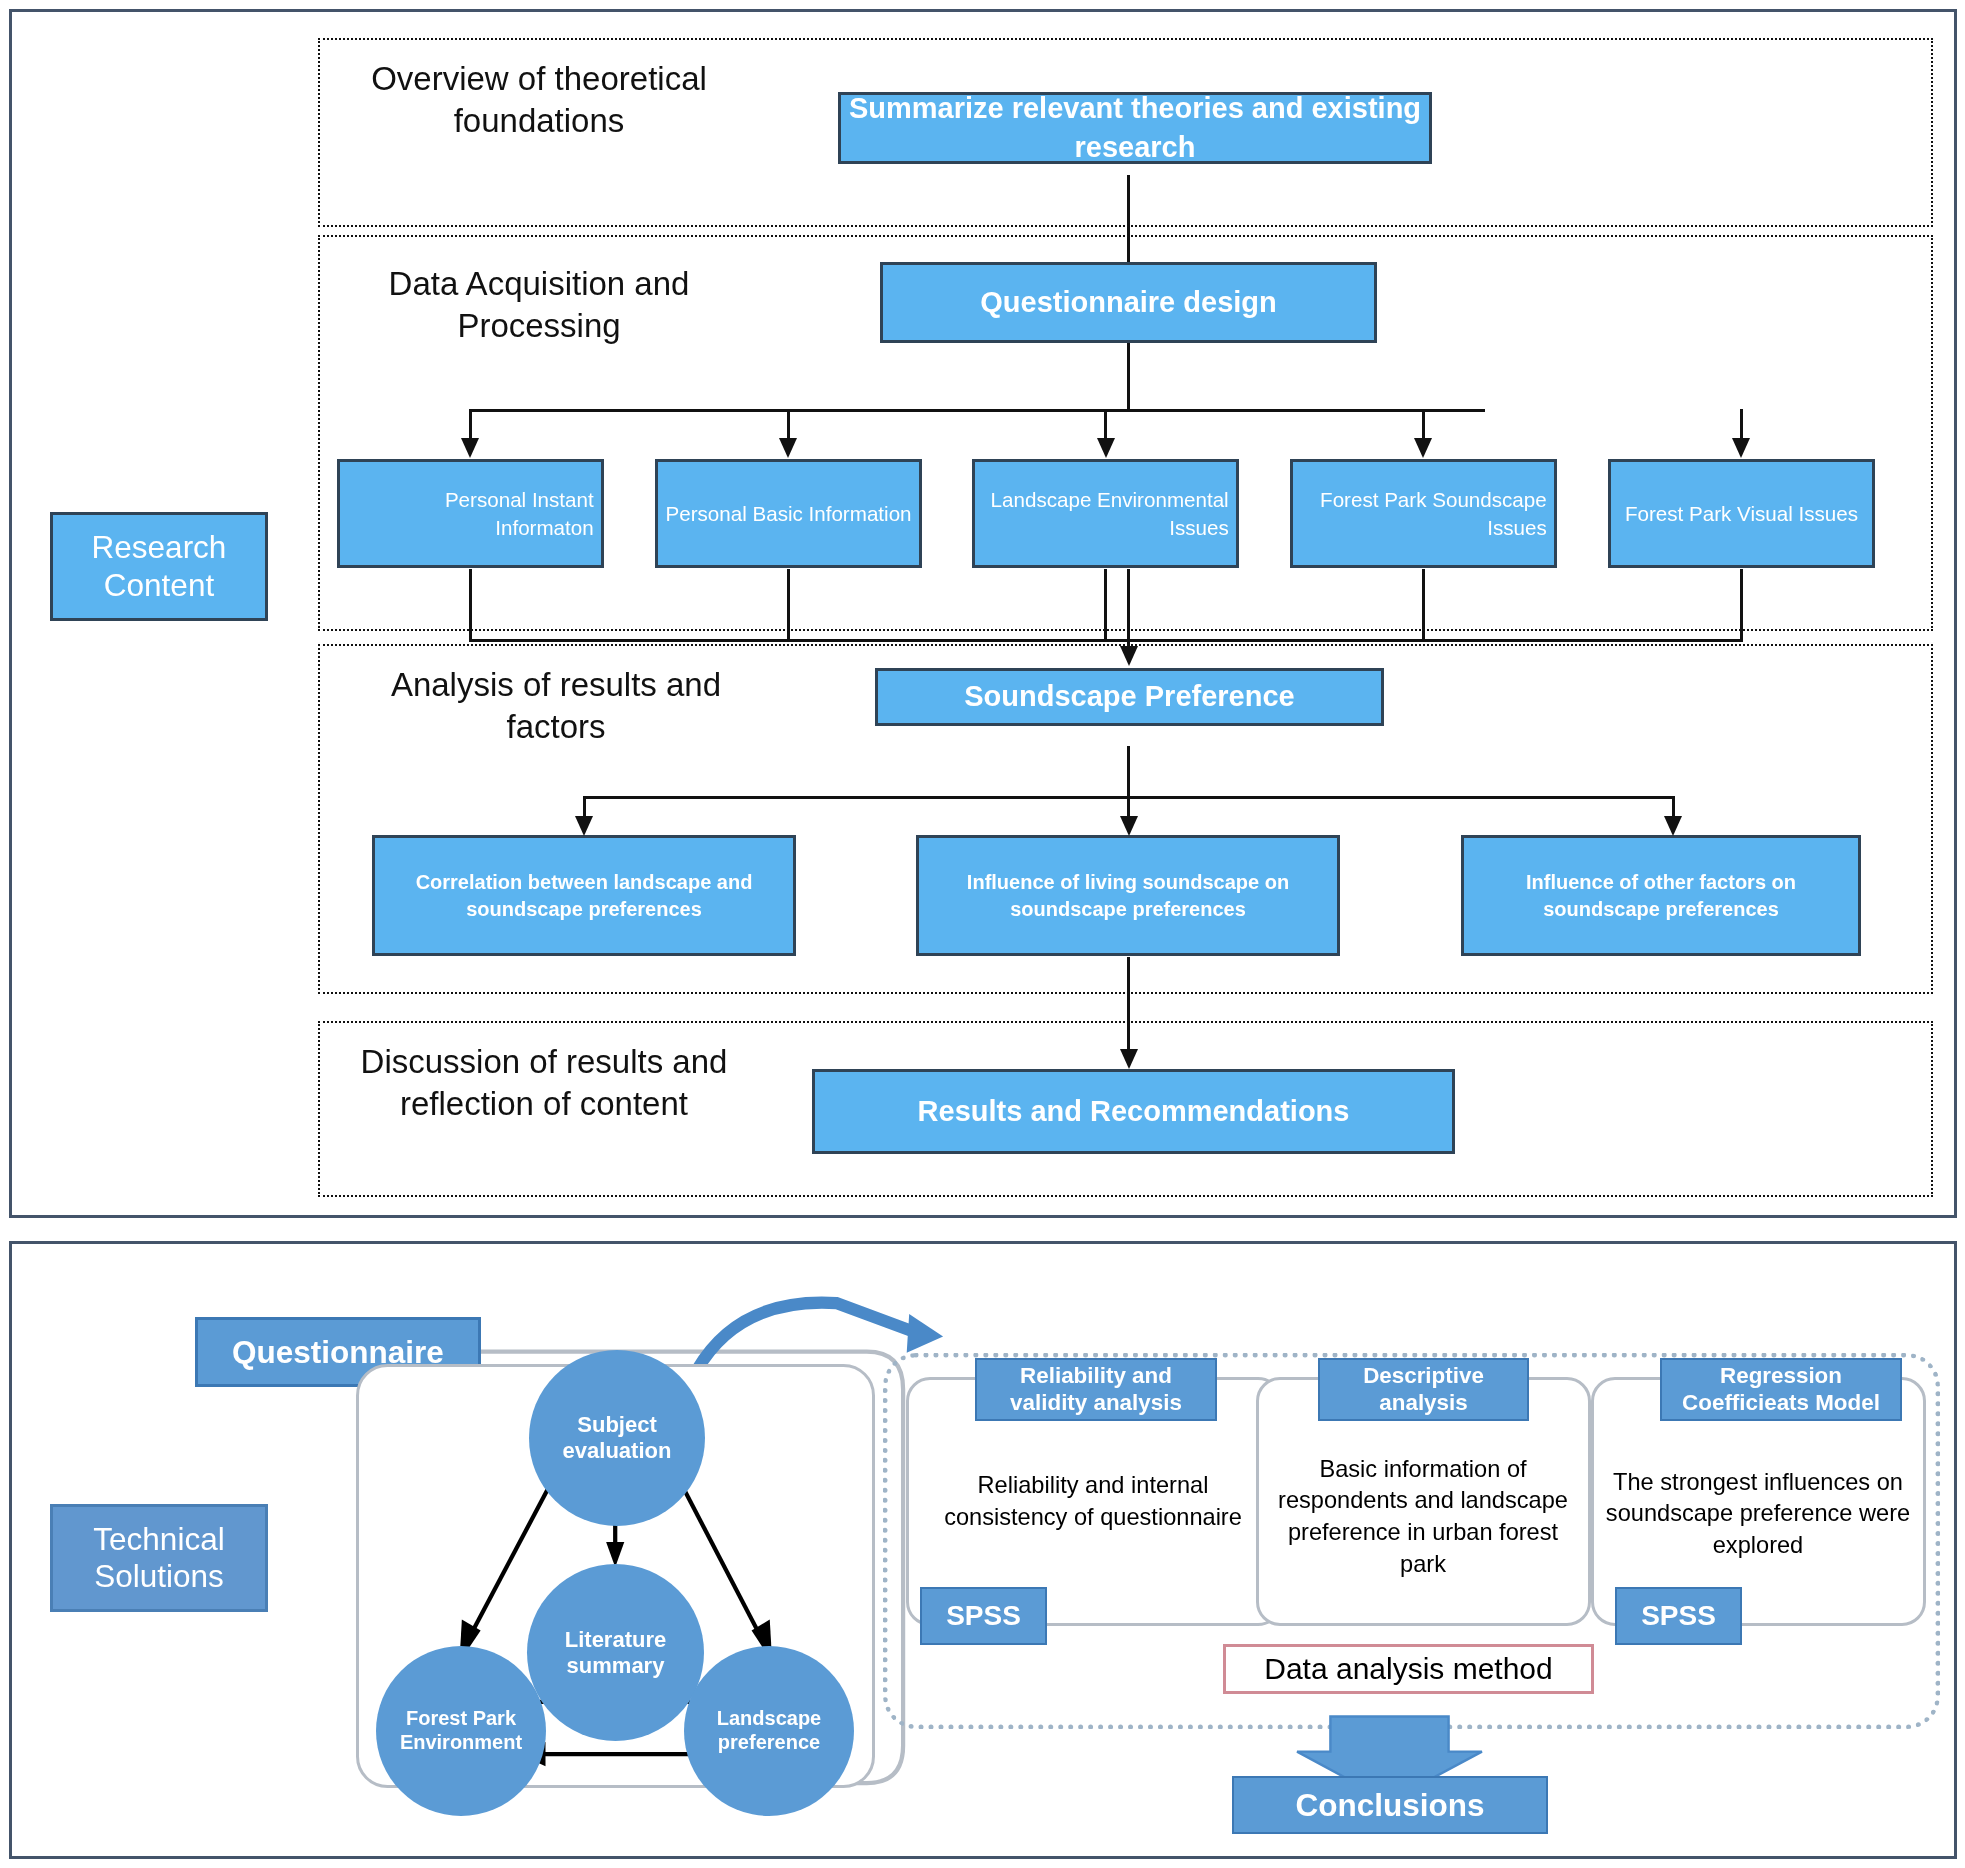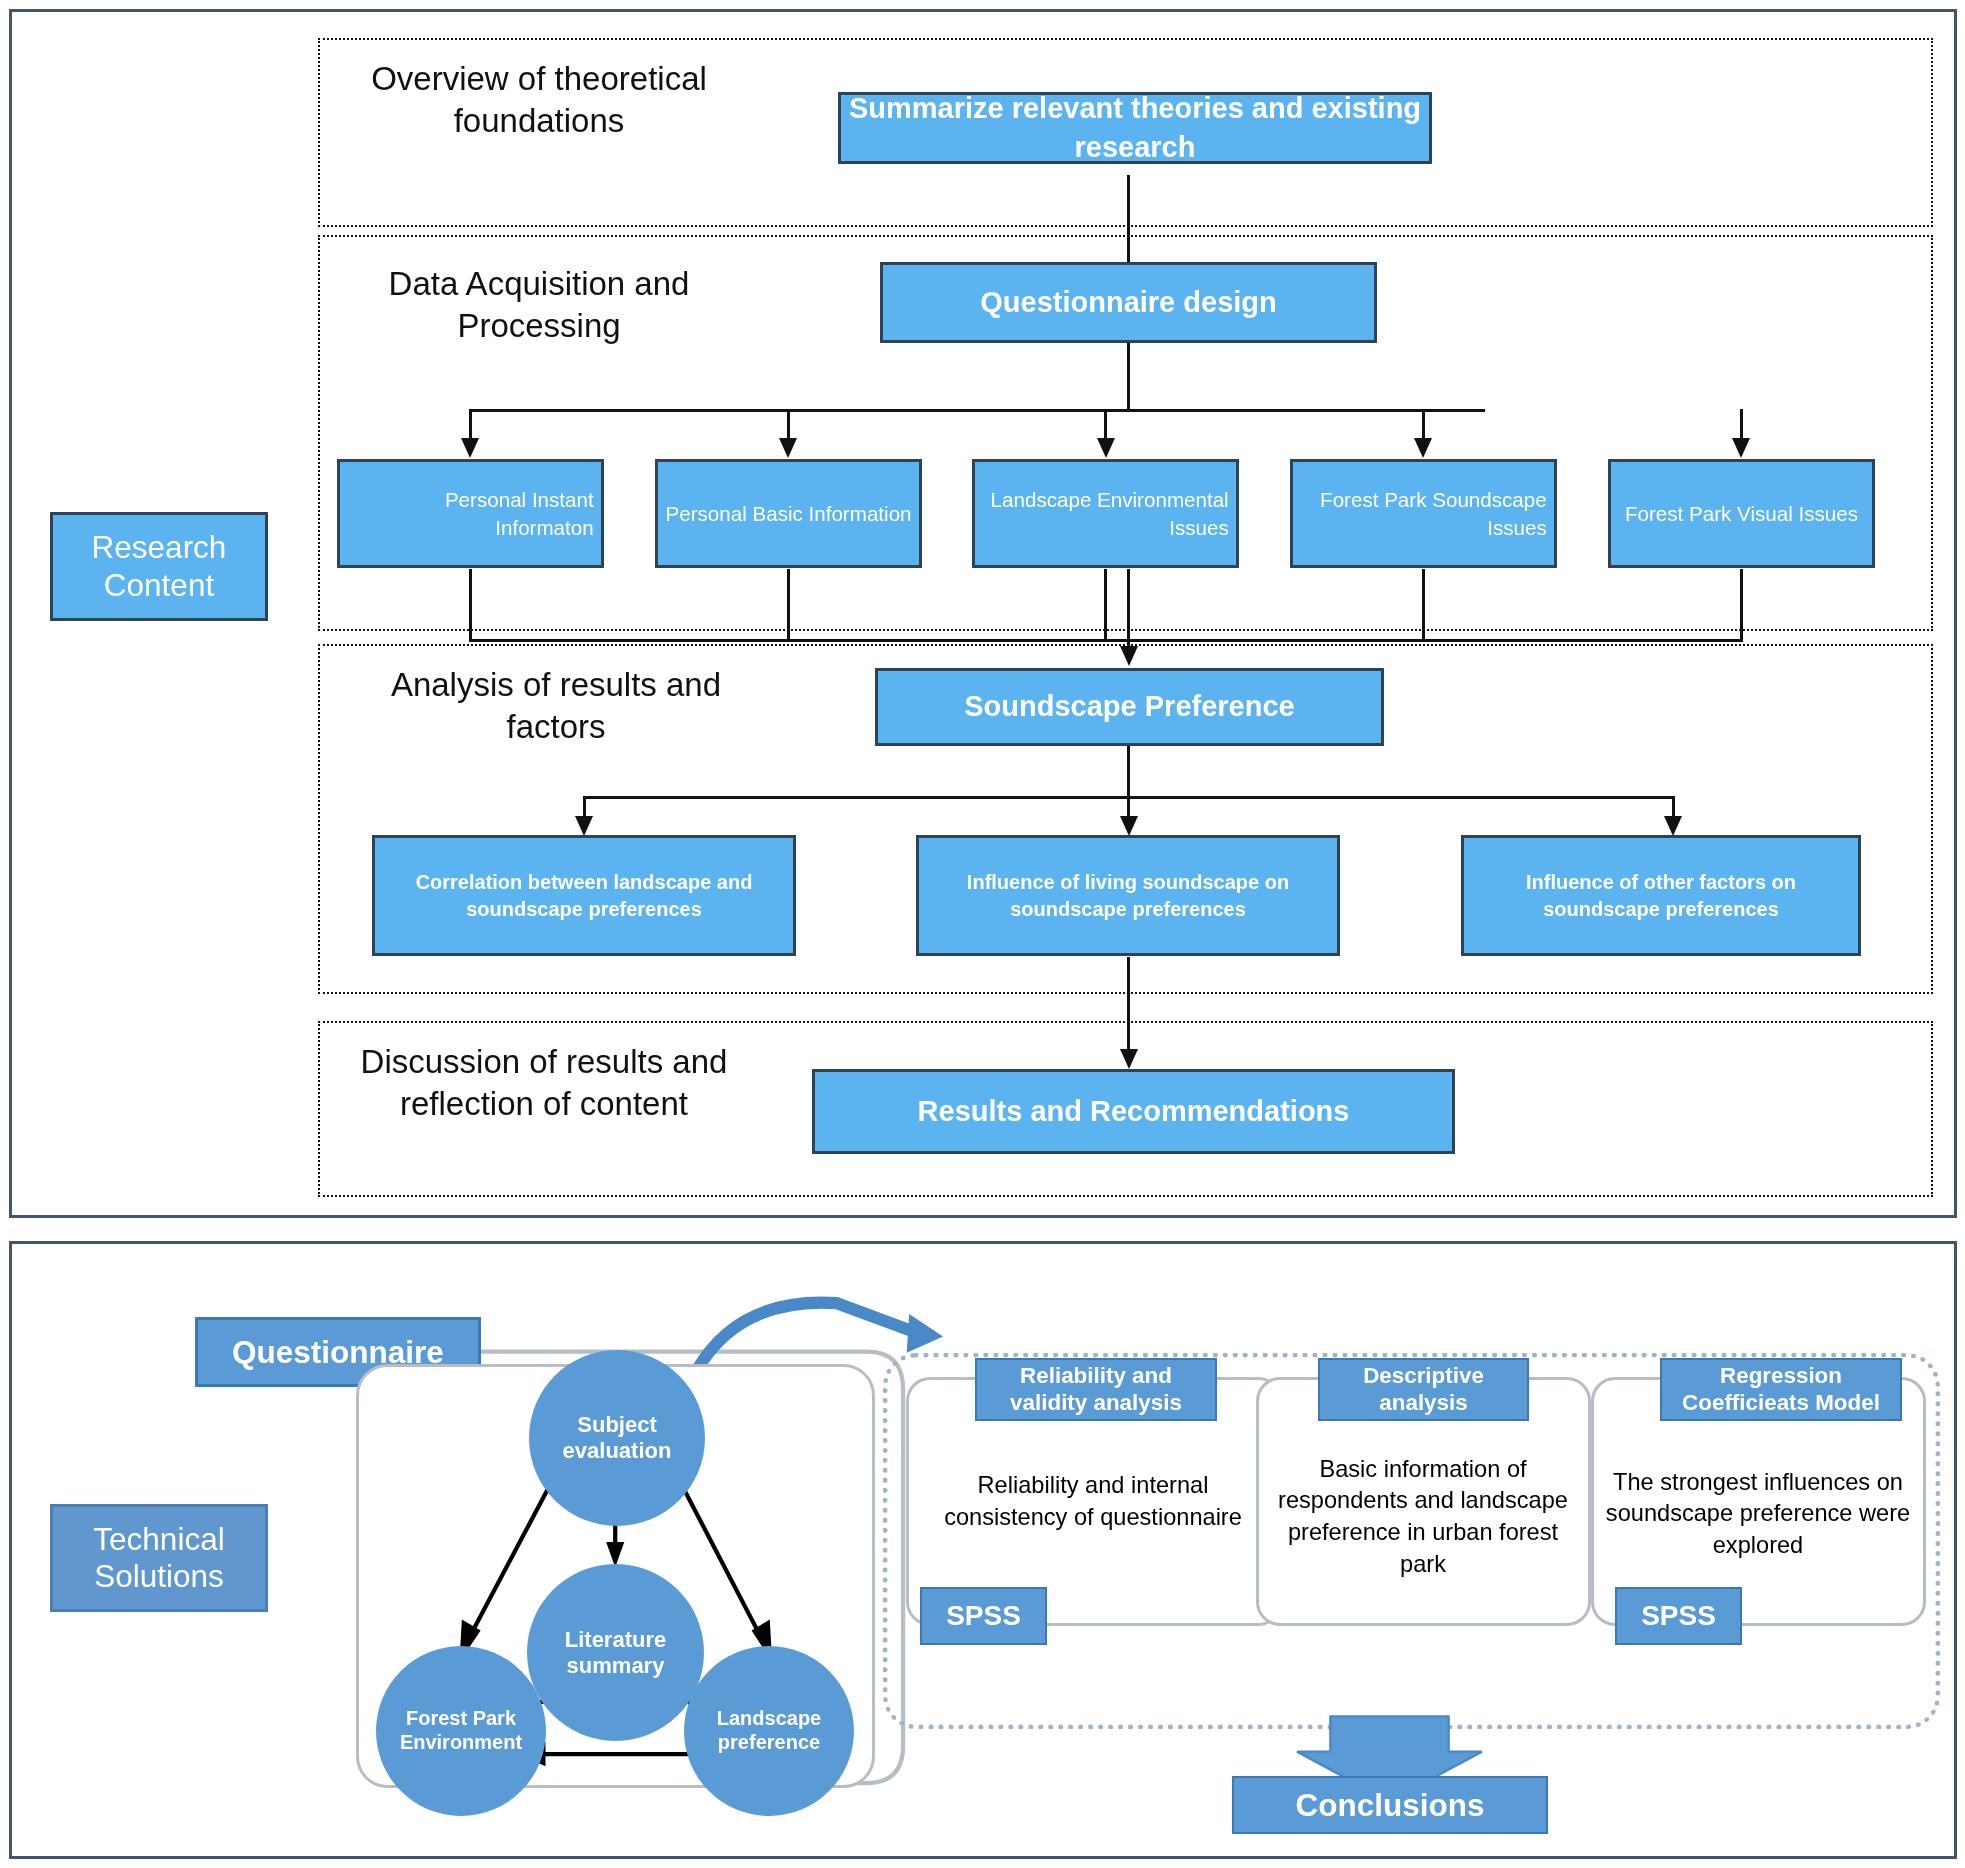--- a/index.html
+++ b/index.html
@@ -101,21 +101,21 @@
 
   <div class="flowbox fb-md" style="left:337px;top:459px;width:267px;height:109px;">Personal Instant Informaton</div>
   <div class="flowbox fb-md" style="left:655px;top:459px;width:267px;height:109px;">Personal Basic Information</div>
   <div class="flowbox fb-md" style="left:972px;top:459px;width:267px;height:109px;">Landscape Environmental Issues</div>
   <div class="flowbox fb-md" style="left:1290px;top:459px;width:267px;height:109px;">Forest Park Soundscape Issues</div>
   <div class="flowbox fb-md" style="left:1608px;top:459px;width:267px;height:109px;">Forest Park Visual Issues</div>
 
   <div class="band" style="left:318px;top:644px;width:1615px;height:350px;"></div>
   <div class="section-title" style="left:356px;top:664px;width:400px;white-space:pre-line">Analysis of results and
 factors</div>
-  <div class="flowbox fb-lg" style="left:875px;top:668px;width:509px;height:78px;">Soundscape Preference</div>
+  <div class="flowbox fb-lg" style="left:875px;top:668px;width:509px;height:58px;">Soundscape Preference</div>
 
   <div class="flowbox fb-sm" style="left:372px;top:835px;width:424px;height:121px;">Correlation between landscape and soundscape preferences</div>
   <div class="flowbox fb-sm" style="left:916px;top:835px;width:424px;height:121px;">Influence of living soundscape on soundscape preferences</div>
   <div class="flowbox fb-sm" style="left:1461px;top:835px;width:400px;height:121px;">Influence of other factors on soundscape preferences</div>
 
   <div class="band" style="left:318px;top:1021px;width:1615px;height:176px;"></div>
   <div class="section-title" style="left:332px;top:1041px;width:424px;white-space:pre-line">Discussion of results and
 reflection of content</div>
   <div class="flowbox fb-lg" style="left:812px;top:1069px;width:643px;height:85px;">Results and Recommendations</div>
 
@@ -208,20 +208,21 @@
 
   <div class="method-card" style="left:1256px;top:1377px;width:335px;height:249px;"></div>
   <div class="method-head" style="left:1318px;top:1358px;width:211px;height:63px;">Descriptive analysis</div>
   <div class="method-body" style="left:1263px;top:1438px;width:320px;height:158px;">Basic information of respondents and landscape preference in urban forest park</div>
 
   <div class="method-card" style="left:1591px;top:1377px;width:335px;height:249px;"></div>
   <div class="method-head" style="left:1660px;top:1358px;width:242px;height:63px;">Regression Coefficieats Model</div>
   <div class="method-body" style="left:1598px;top:1438px;width:320px;height:152px;">The strongest influences on soundscape preference were explored</div>
   <div class="spss-tag" style="left:1615px;top:1587px;width:127px;height:58px;">SPSS</div>
 
+  <div id="data-analysis-method">Data analysis method</div>
 
   <svg class="ovl" width="1965" height="1868" viewBox="0 0 3242 3082">
     <polygon points="2195,2832 2390,2832 2390,2890 2445,2890 2292,2972 2140,2890 2195,2890" fill="#5B9BD5" stroke="#4a89c8" stroke-width="4"></polygon>
   </svg>
 
   <div id="conclusions-box">Conclusions</div>
 
 </div>
 
 

